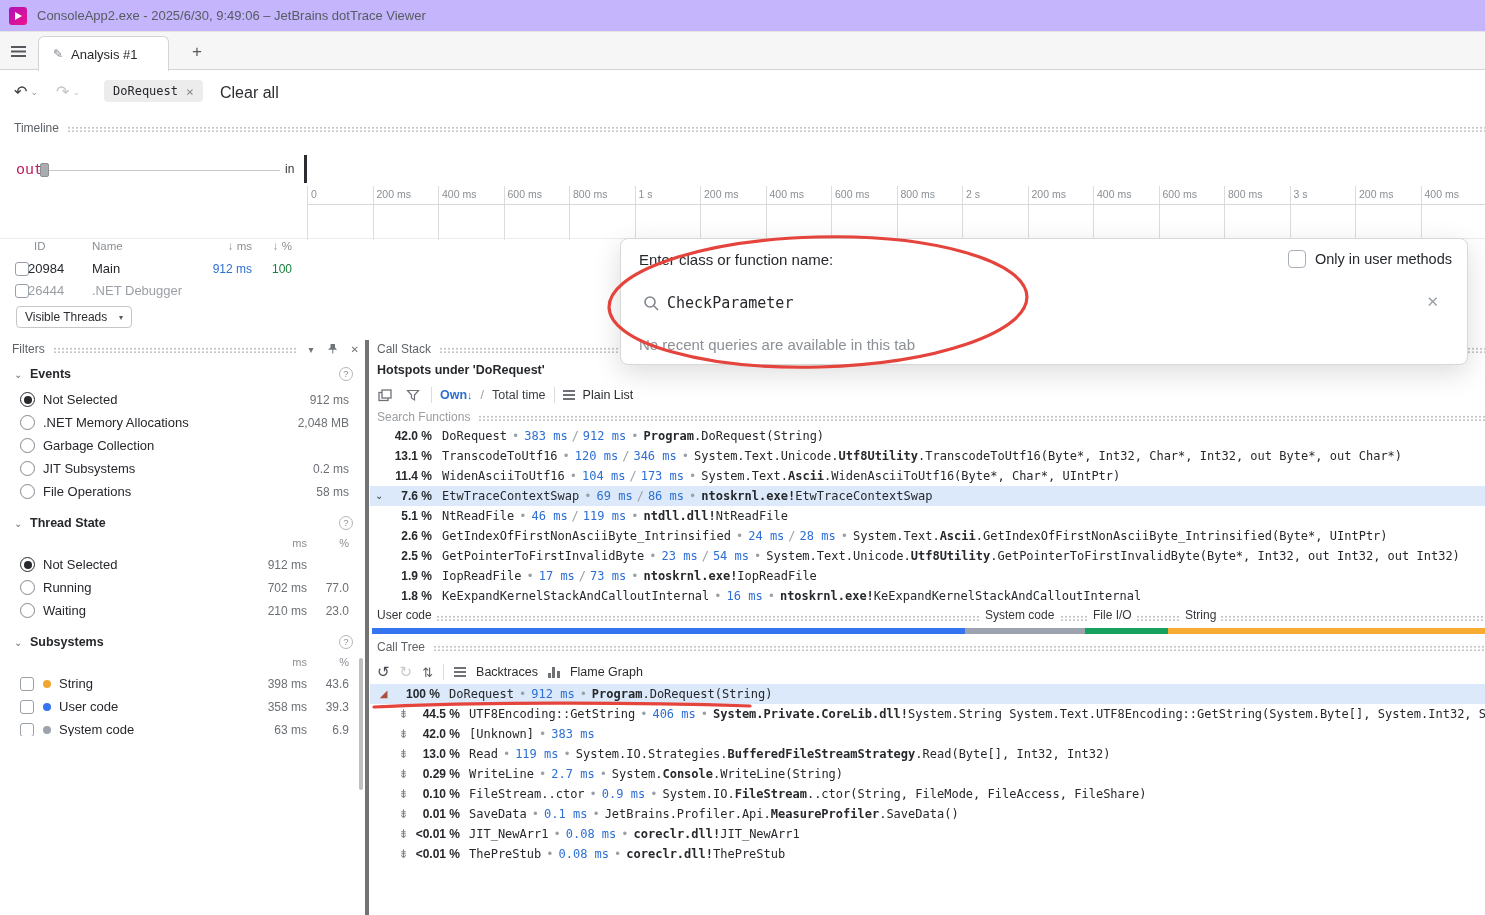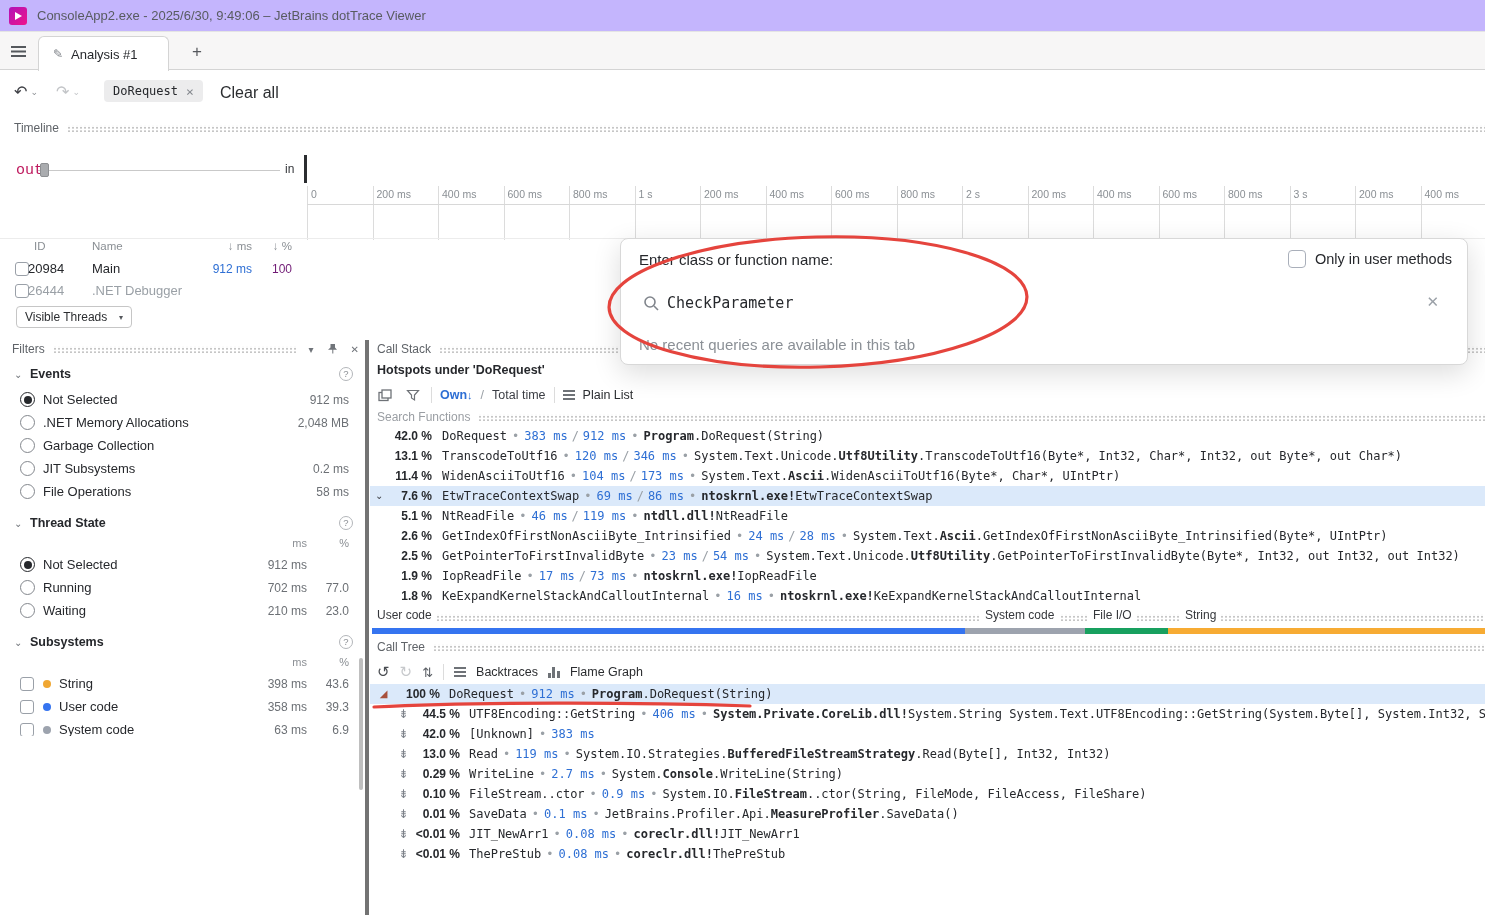--- a/index.html
+++ b/index.html
@@ -59,21 +59,21 @@
   .t-head .c-name { position:absolute; left:92px; }
   .t-head .c-ms { position:absolute; left:200px; width:52px; text-align:right; }
   .t-head .c-pct { position:absolute; left:258px; width:34px; text-align:right; }
   .t-rows { position:absolute; left:0; top:122px; right:0; }
   .t-row { position:relative; height:22px; }
   .t-row .cb { position:absolute; left:15px; top:4px; }
   .t-row .r-id { position:absolute; left:28px; top:3px; font-size:13px; color:#26282c; }
   .t-row .r-name { position:absolute; left:92px; top:3px; font-size:13px; color:#26282c; }
   .t-row.muted .r-id, .t-row.muted .r-name { color:#9aa0a6; }
   .t-row .r-ms { position:absolute; left:200px; width:52px; top:4px; text-align:right; font-size:12px; color:#2e6fd4; }
-  .t-row .r-pct { position:absolute; left:258px; width:34px; top:4px; text-align:right; font-size:12px; color:#701a75; }
+  .t-row .r-pct { position:absolute; left:258px; width:34px; top:4px; text-align:right; font-size:12px; color:#15803d; }
 
   .checkbox { width:14px; height:14px; border:1.5px solid #9aa0a8; border-radius:3px; background:#fff; display:inline-block; }
 
   .vt-btn { position:absolute; left:16px; top:306px; width:116px; height:22px; border:1px solid #c6c6c6; border-radius:4px; background:#fff; display:flex; align-items:center; justify-content:space-between; padding:0 8px; }
   .vt-btn .vt-label { font-size:12px; color:#2b2d30; }
   .vt-btn .vt-caret { font-size:8px; color:#55585d; }
 
   
   .filters-panel { position:absolute; left:0; top:340px; width:369px; bottom:0; border-right:4px solid #737373; background:#fff; }
   .fl-head { left:12px; right:6px; top:2px; height:14px; }

